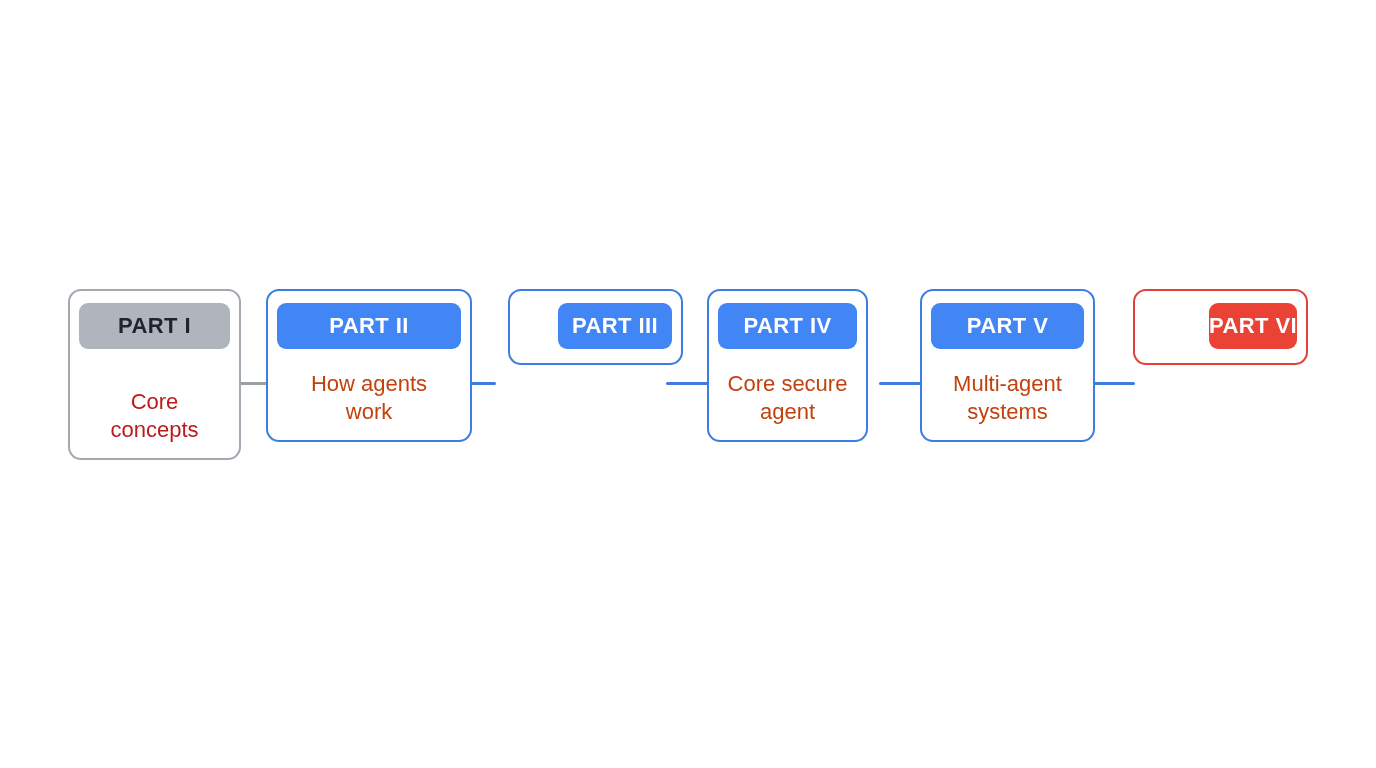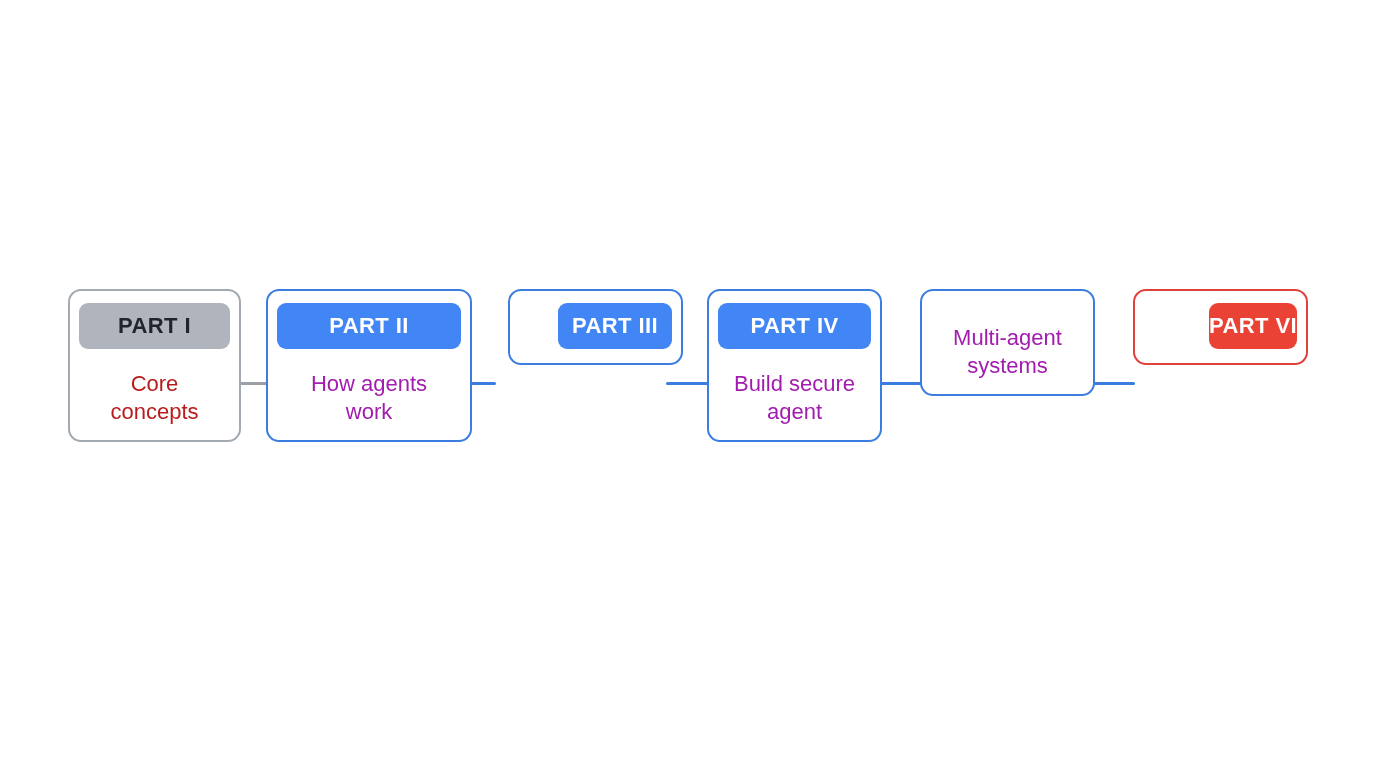--- a/index.html
+++ b/index.html
@@ -50,21 +50,21 @@
     padding: 12px 9px 14px 9px;
     display: flex;
     flex-direction: column;
     align-items: stretch;
   }
 
   .part-card.tall {
     
   }
 
-  .part-card.grey-card { border-color: #a3a9b1; }
+  .part-card.grey-card { border-color: #a3a9b1; gap: 18px; }
   .part-card.red-card  { border-color: #e0413a; align-items: flex-end; }
 
   .part-badge {
     display: flex;
     align-items: center;
     justify-content: center;
     height: 46px;
     border-radius: 9px;
     background: #4285f4;
     color: #ffffff;
@@ -81,21 +81,21 @@
   }
 
   .red-card .part-badge {
     background: #ea4335;
     color: #ffffff;
   }
 
   .part-body {
     margin-top: 21px;
     text-align: center;
-    color: #a21caf;
+    color: #c2410c;
     font-size: 22px;
     line-height: 28px;
     white-space: pre-line;
   }
 
   .grey-card .part-body { color: #b91c1c; }
 </style>
 </head>
 <body>
 
@@ -118,27 +118,28 @@
     <div class="part-card" style="left:266px; width:206px;">
       <div class="part-badge">PART II</div>
       <div class="part-body">How agents
 work</div>
     </div>
 
     <div class="part-card" style="left:508px; width:175px;padding-left:48px;">
       <div class="part-badge">PART III</div>
     </div>
 
-    <div class="part-card" style="left:707px; width:175px;">
+    <div class="part-card" style="left:707px; width:161px;">
       <div class="part-badge">PART IV</div>
-      <div class="part-body">Build secure
+      <div class="part-body">Core secure
 agent</div>
     </div>
 
     <div class="part-card" style="left:920px; width:175px;">
+      <div class="part-badge">PART V</div>
       <div class="part-body">Multi-agent
 systems</div>
     </div>
 
     <div class="part-card red-card tall" style="left:1133px; width:175px;">
       <div class="part-badge">PART VI</div>
     </div>
 
   </div>
 </div>

